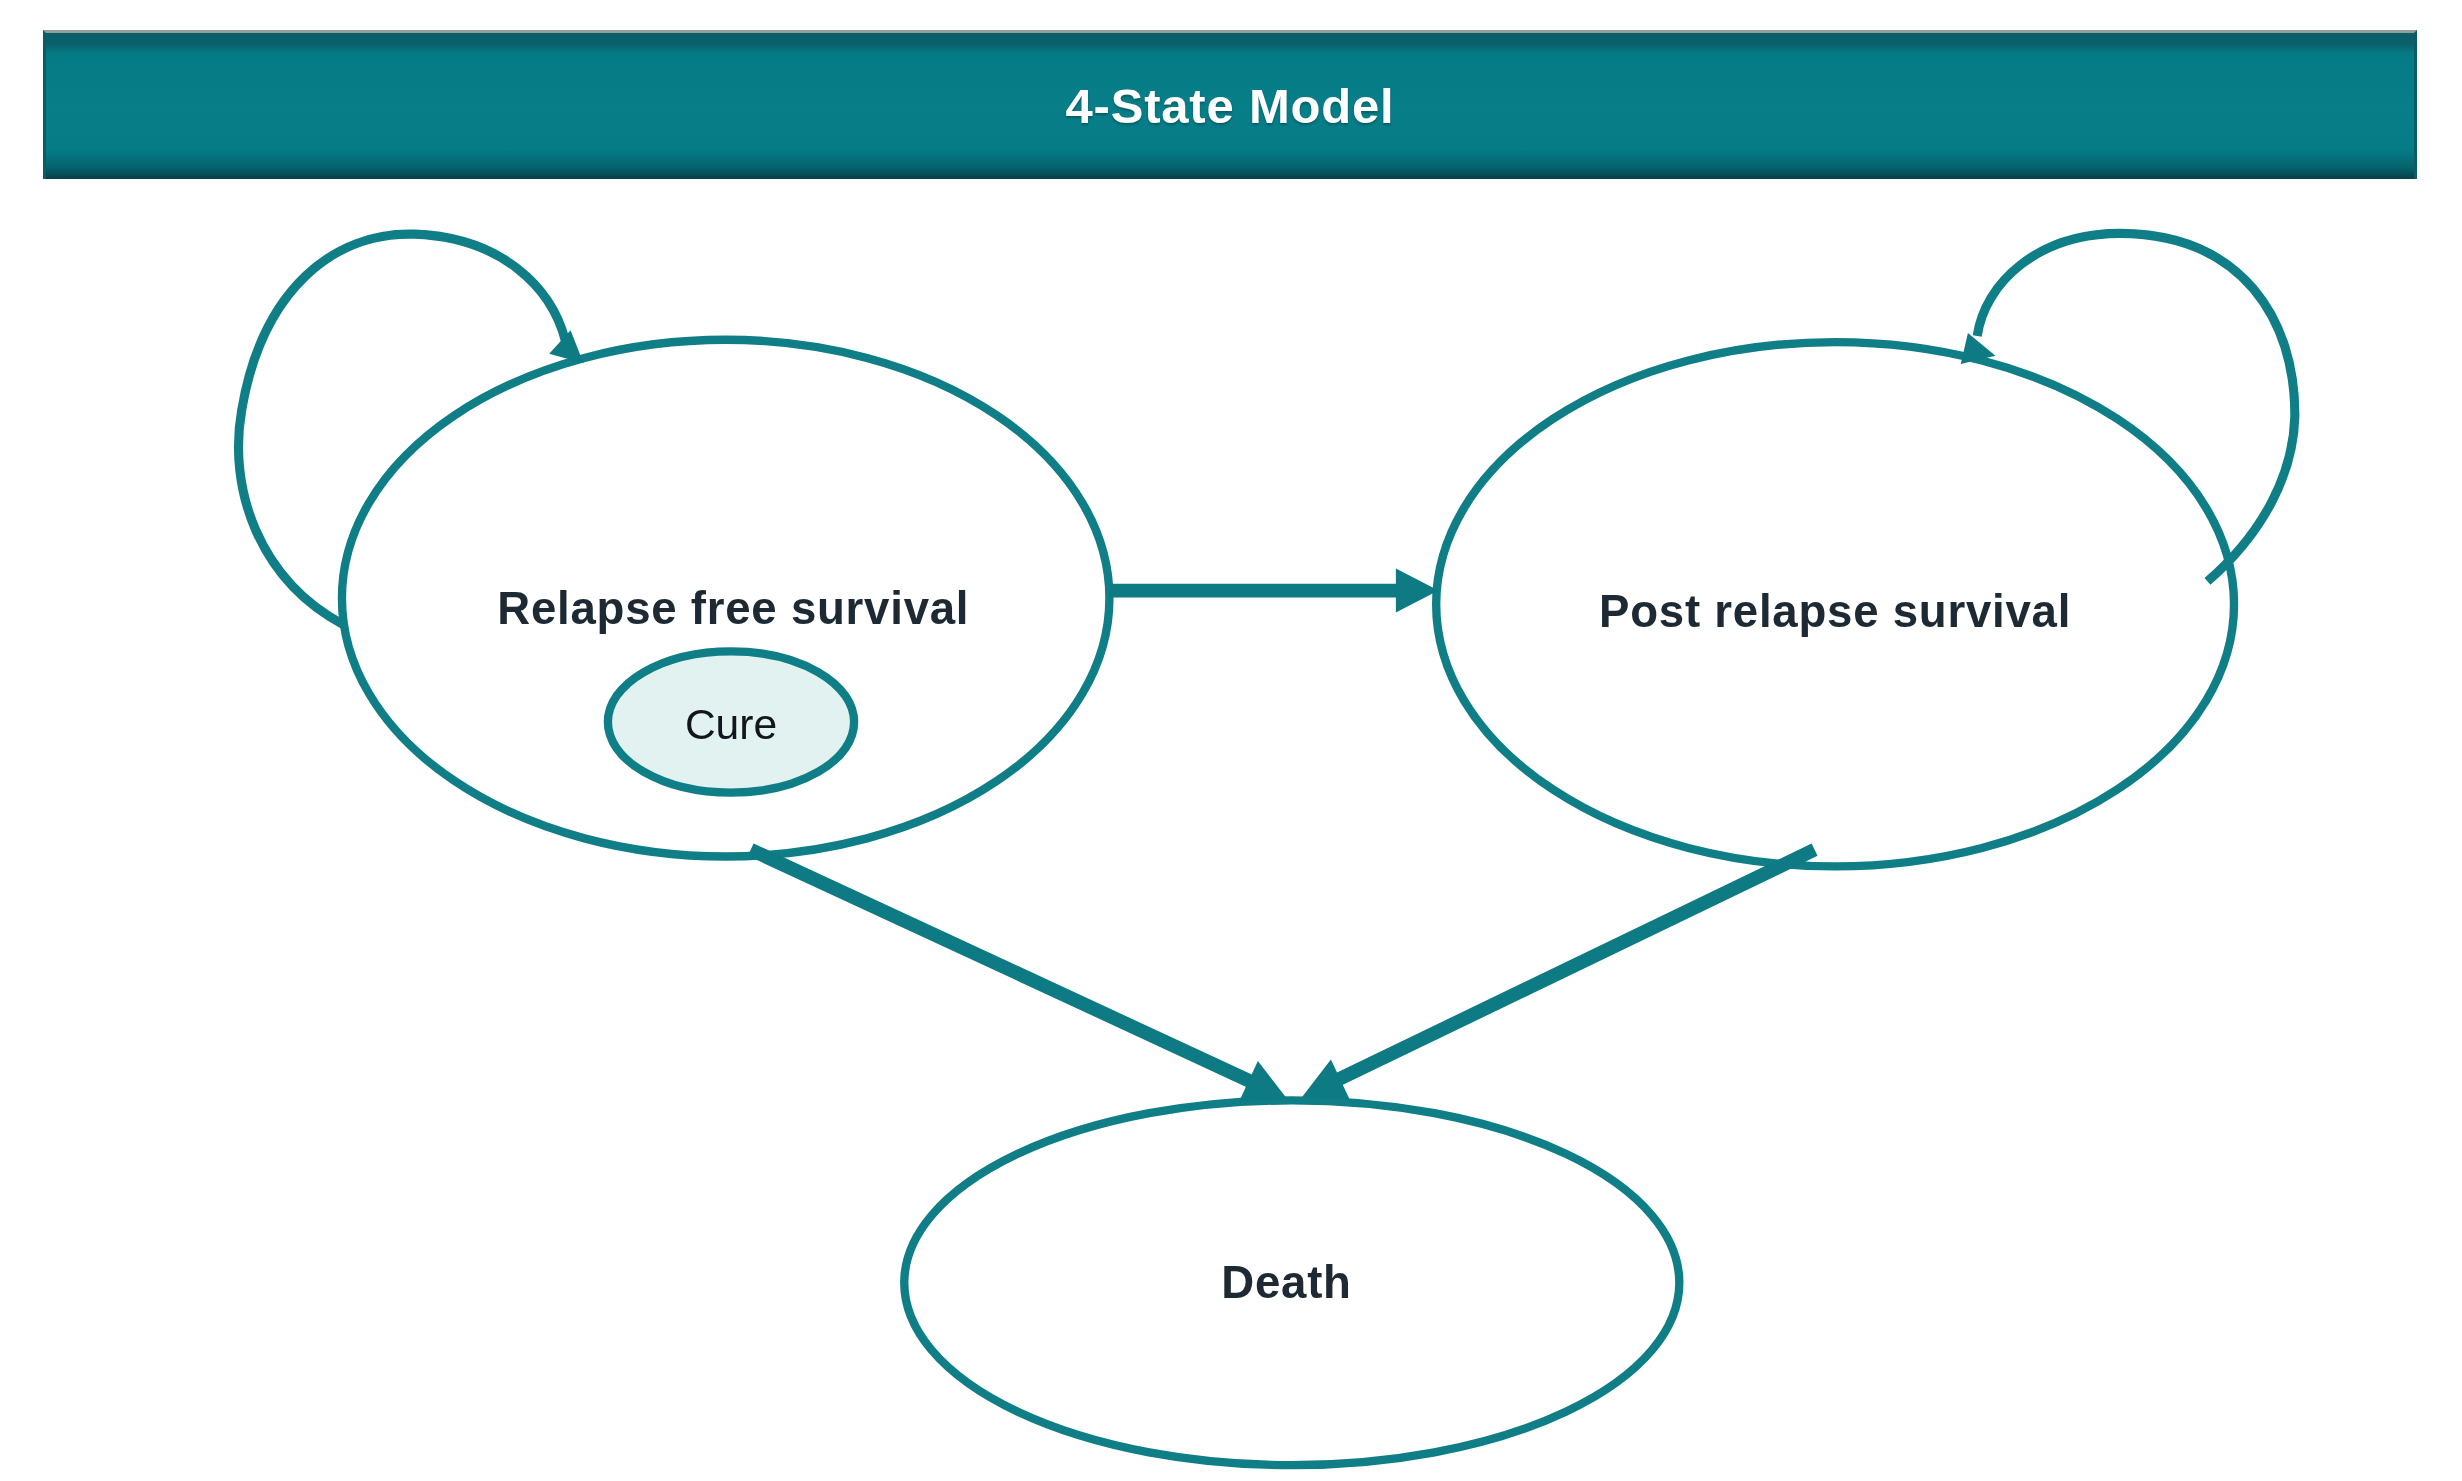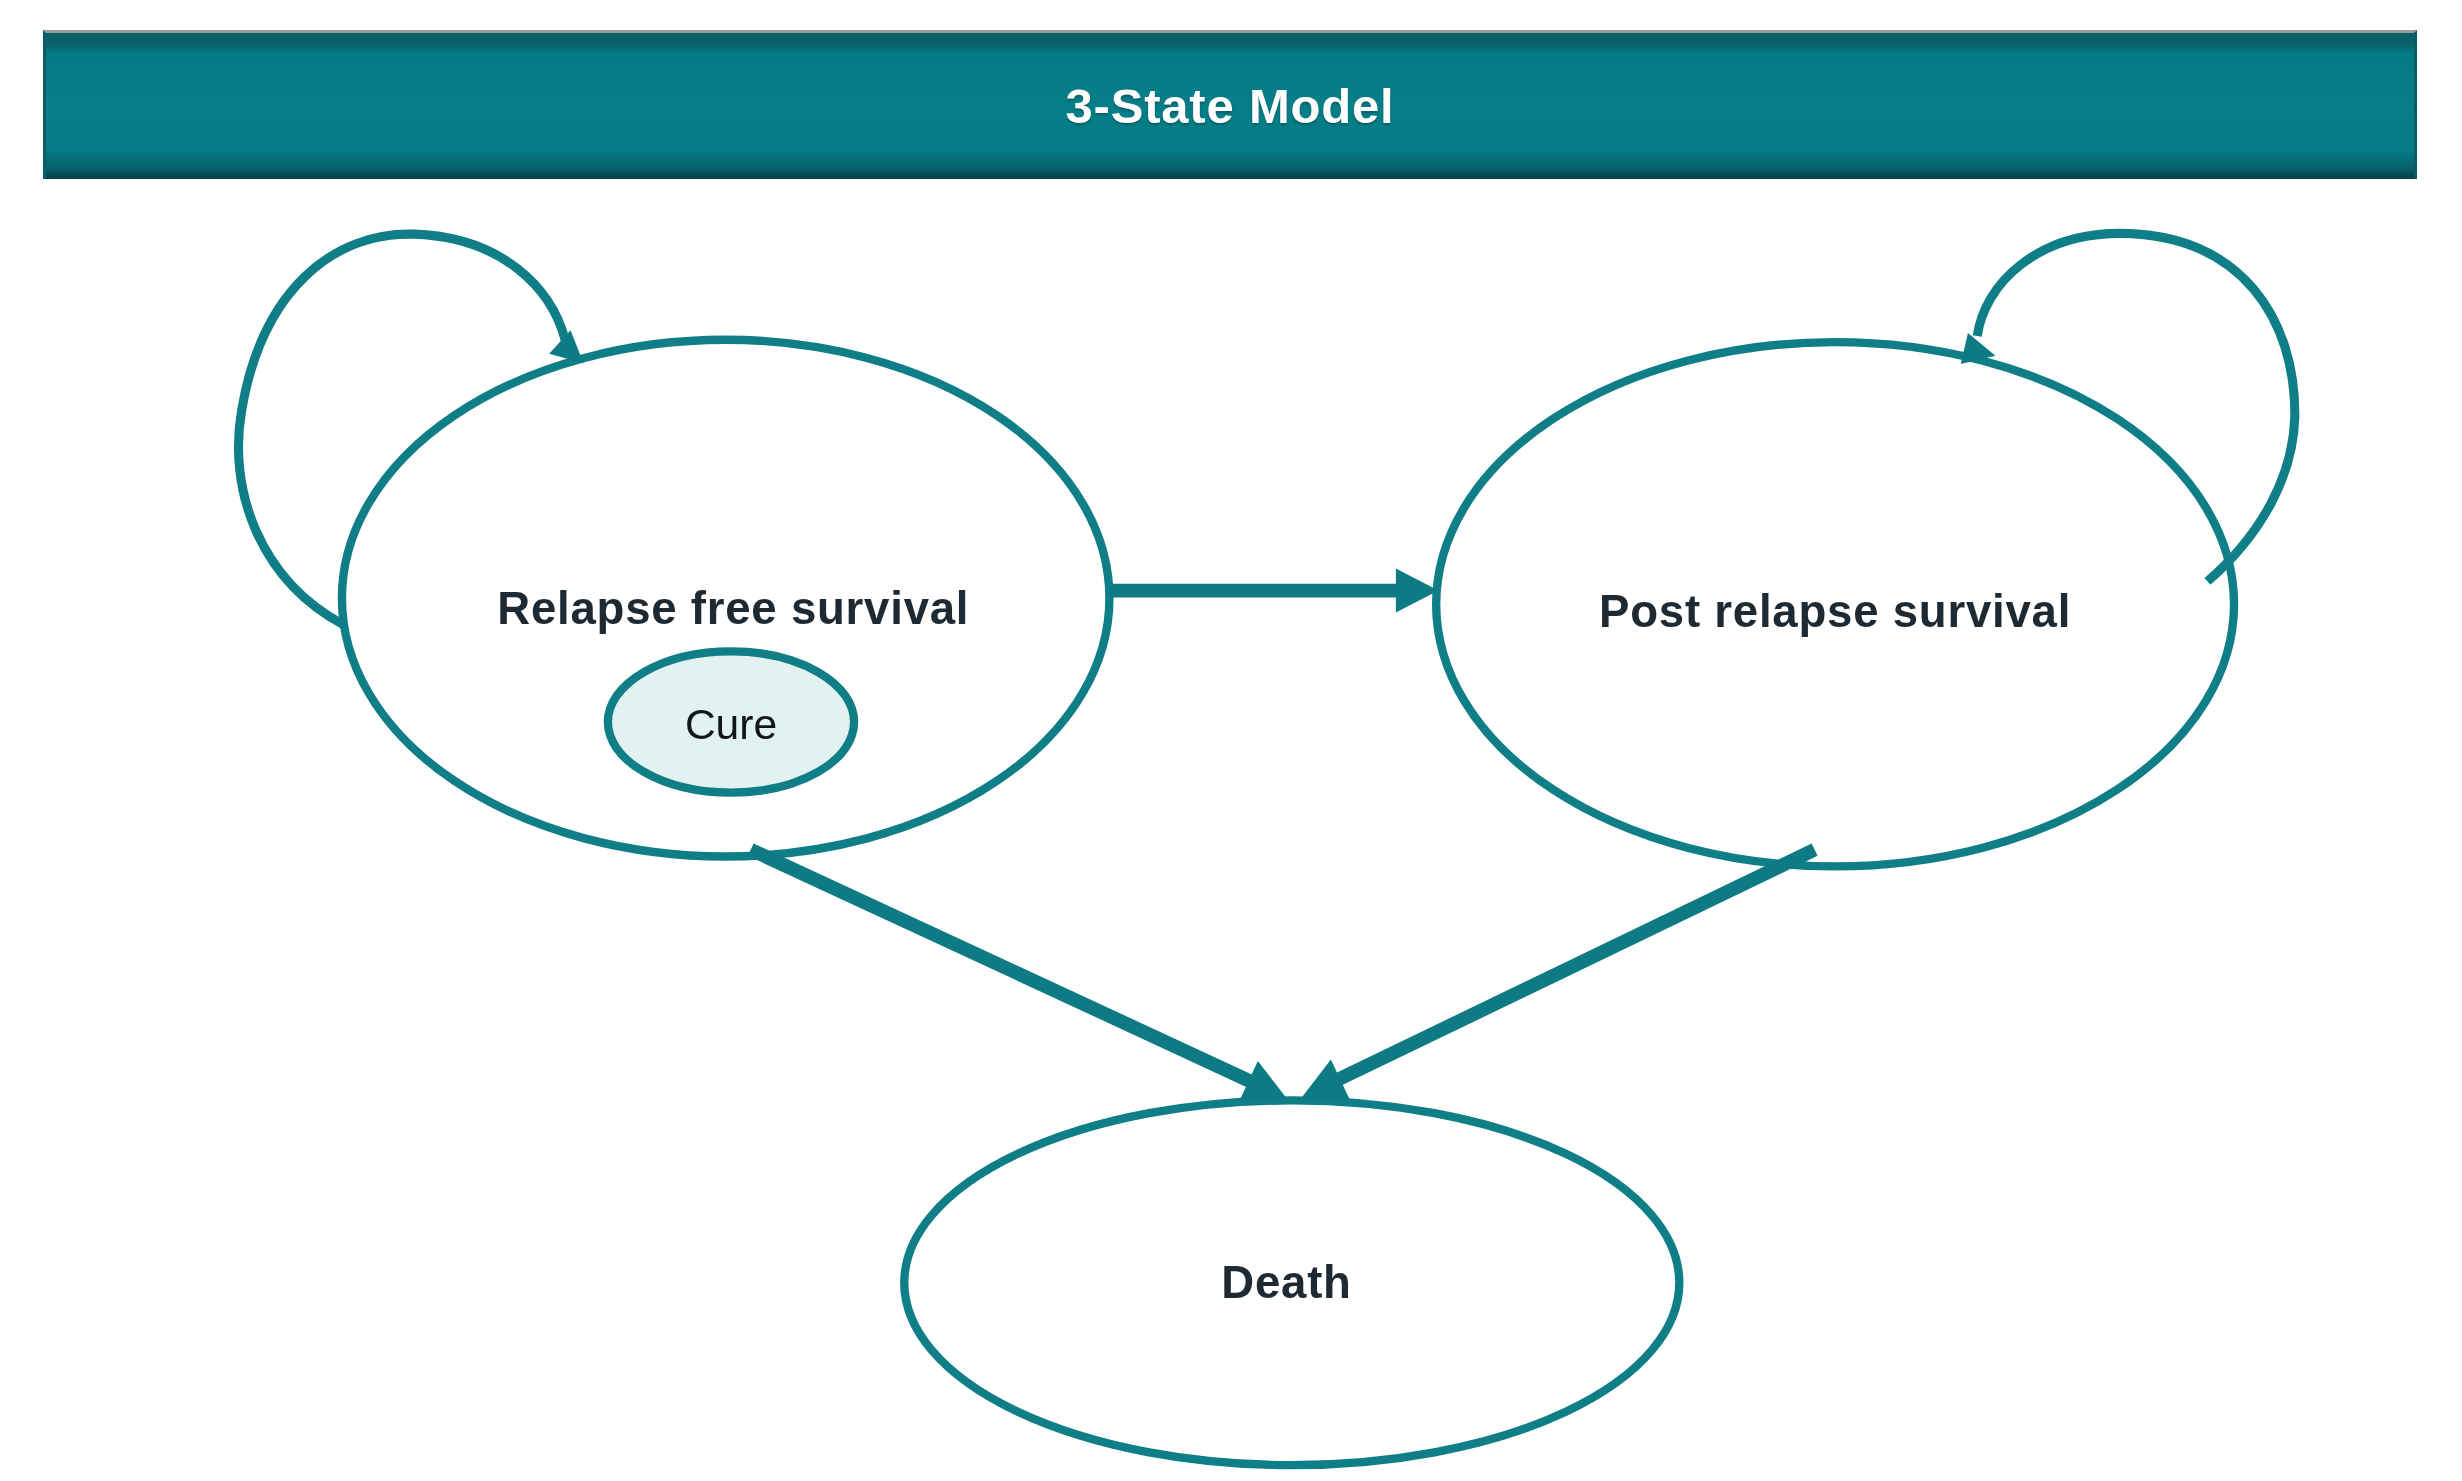--- a/index.html
+++ b/index.html
@@ -82,21 +82,21 @@
     font-family: "Liberation Sans", sans-serif;
     font-size: 56px;
     font-weight: 400;
     text-anchor: middle;
   }
 </style>
 </head>
 <body>
 
 <div class="title-bar">
-  <span class="title-text">3-State Model</span>
+  <span class="title-text">4-State Model</span>
 </div>
 
 <svg class="diagram" viewBox="0 0 3240 1950">
 
   <ellipse class="node-ellipse" cx="955" cy="787" rx="505" ry="340"></ellipse>
   <ellipse class="node-ellipse" cx="2415" cy="795" rx="525" ry="345"></ellipse>
   <ellipse class="node-ellipse" cx="1700" cy="1688" rx="510" ry="240"></ellipse>
 
   <ellipse class="cure-ellipse" cx="962" cy="950" rx="162" ry="93"></ellipse>
 

